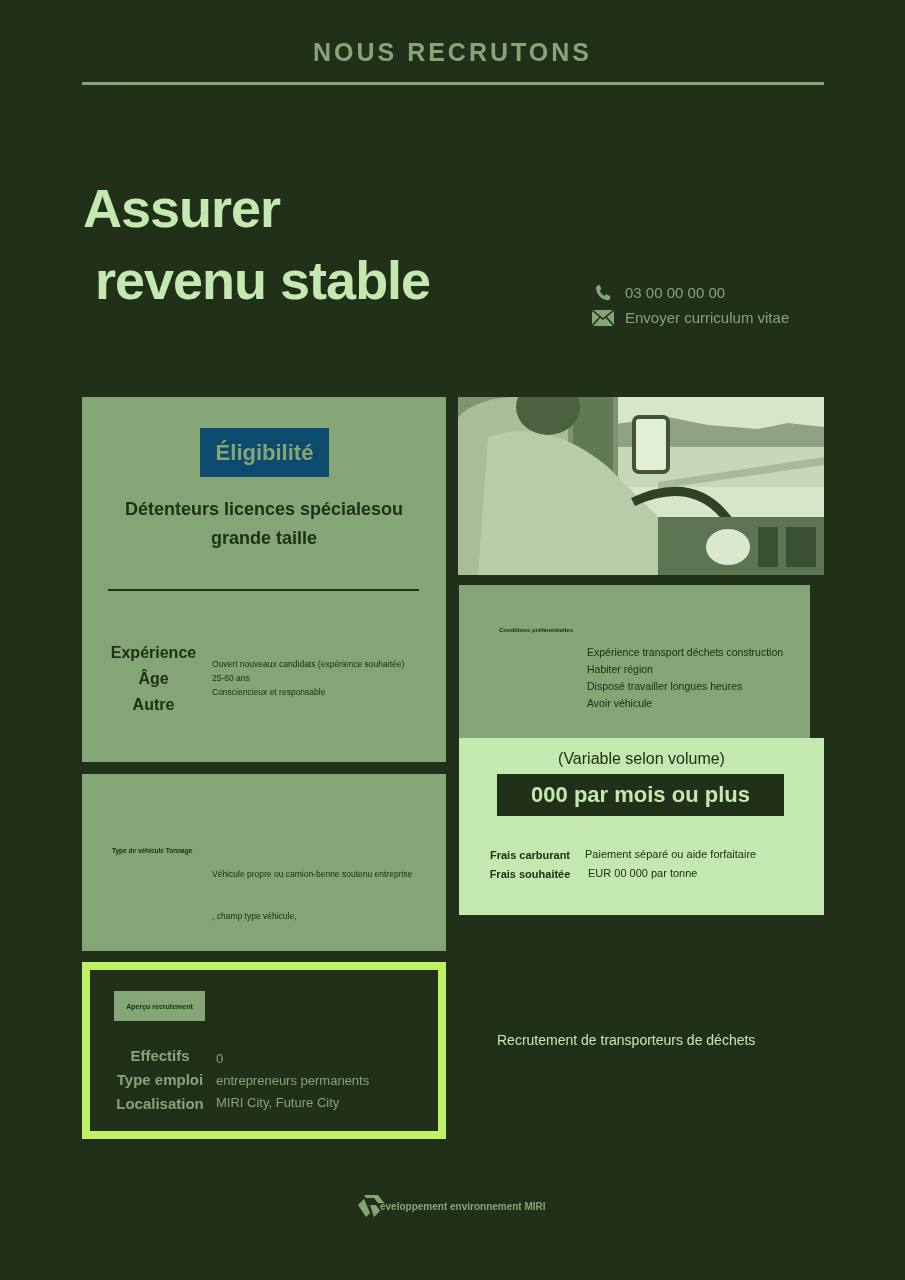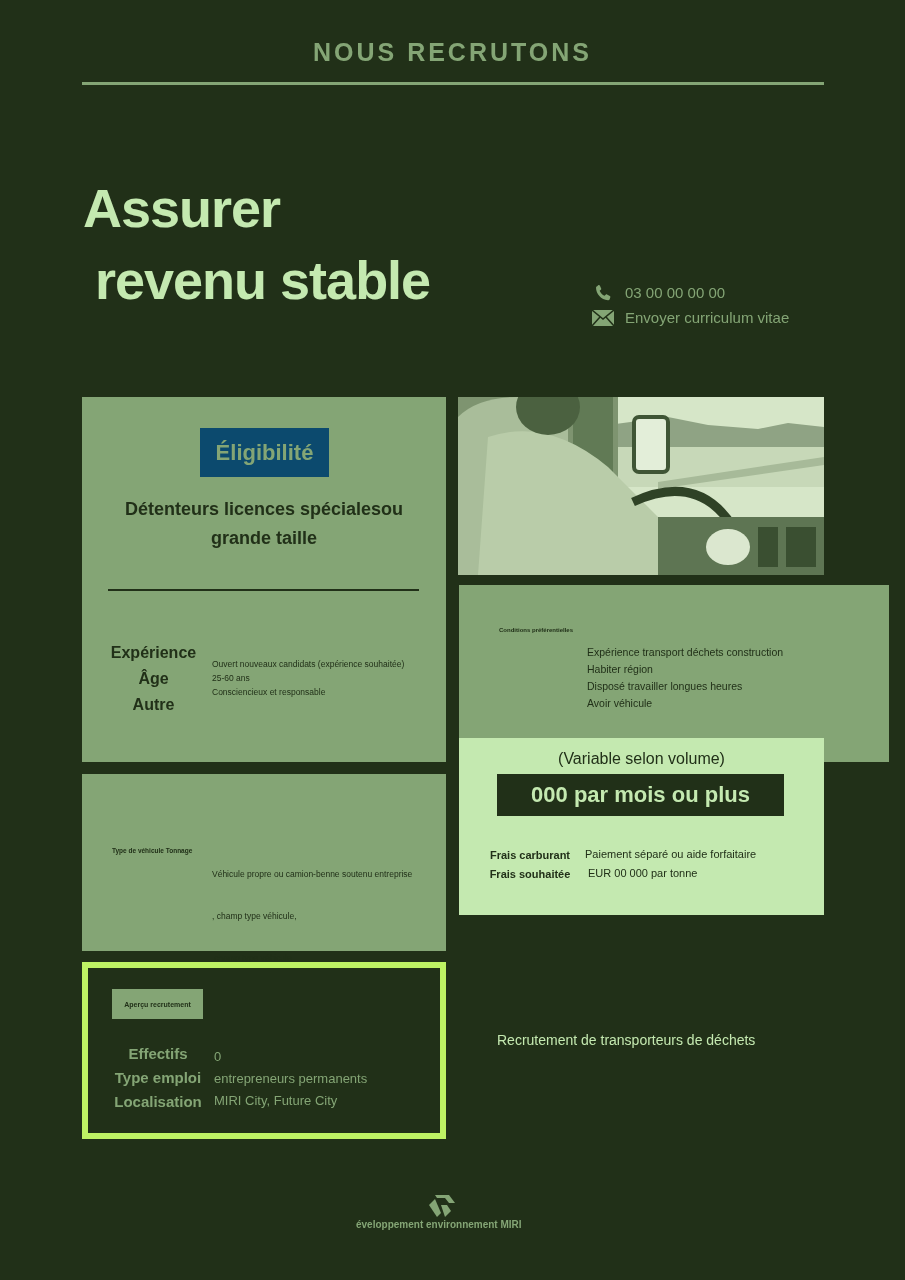--- a/index.html
+++ b/index.html
@@ -30,46 +30,46 @@
   .elig-badge { position:absolute; left:118px; top:31px; width:129px; height:49px; background:#0c4a6e; color:#84a575; font-size:22px; font-weight:700; display:flex; align-items:center; justify-content:center; }
   .elig-sub { position:absolute; left:0; width:364px; top:98px; text-align:center; font-size:18px; font-weight:700; color:#213018; line-height:29px; }
   .elig-rule { position:absolute; left:26px; top:192px; width:311px; height:2px; background:#213018; }
   .elig-labels { position:absolute; left:20px; top:243px; width:103px; text-align:center; font-size:16px; font-weight:700; color:#213018; line-height:26px; }
   .elig-values { position:absolute; left:130px; top:260px; font-size:8.5px; color:#213018; line-height:14px; }
 
   
   #photo { left:458px; top:397px; width:366px; height:178px; overflow:hidden; background:#cfe0bf; }
 
   
-  #cond { left:459px; top:585px; width:430px; height:177px; }
+  #cond { left:459px; top:585px; width:351px; height:177px; }
   .cond-title { position:absolute; left:40px; top:42px; font-size:6px; font-weight:700; color:#213018; }
   .cond-list { position:absolute; left:128px; top:59px; font-size:10.5px; color:#213018; line-height:17px; }
 
   
   #veh { left:82px; top:774px; width:364px; height:177px; }
   .veh-title { position:absolute; left:30px; top:73px; font-size:6.5px; font-weight:700; color:#213018; }
   .veh-list { position:absolute; left:130px; top:65px; font-size:8.5px; color:#213018; line-height:14px; white-space:pre; }
 
   
   #pay { left:459px; top:738px; width:365px; height:177px; }
   .pay-var { position:absolute; left:0; width:365px; top:12px; text-align:center; font-size:16px; color:#213018; }
   .pay-box { position:absolute; left:38px; top:36px; width:287px; height:42px; background:#213018; color:#c4e9b0; font-size:22px; font-weight:700; display:flex; align-items:center; justify-content:center; }
   .pay-labels { position:absolute; left:26px; top:108px; width:90px; text-align:center; font-size:11px; font-weight:700; color:#213018; line-height:19px; }
   .pay-values { position:absolute; left:126px; top:107px; font-size:11px; color:#213018; line-height:19px; }
   .pay-values span { display:block; }
   .pay-values span:nth-child(2) { padding-left:3px; }
 
   
-  #over { left:82px; top:962px; width:364px; height:177px; border:6px solid #bef264; background:#213018; }
+  #over { left:82px; top:962px; width:364px; height:177px; border:8px solid #bef264; background:#213018; }
   .over-badge { position:absolute; left:24px; top:21px; width:91px; height:30px; background:#84a575; color:#213018; font-size:7px; font-weight:700; display:flex; align-items:center; justify-content:center; }
   .over-labels { position:absolute; left:22px; top:74px; width:96px; text-align:center; font-size:15px; font-weight:700; color:#84a575; line-height:24px; }
   .over-values { position:absolute; left:126px; top:78px; font-size:13px; color:#84a575; line-height:22px; }
 
   .tagline { left:497px; top:1032px; font-size:14px; color:#c4e9b0; }
-  .footer { left:356px; top:1193px; display:flex; align-items:center; color:#84a575; font-size:10px; font-weight:700;flex-direction:column; }
+  .footer { left:356px; top:1193px; display:flex; align-items:center; color:#84a575; font-size:10px; font-weight:700; }
   .footer .logo { width:30px; height:26px; margin-right:-6px; }
 </style>
 </head>
 <body>
 
 <div class="abs header-title">NOUS RECRUTONS</div>
 <div class="abs header-rule"></div>
 
 <div class="abs hero">
   <span class="l1">Assurer</span>

